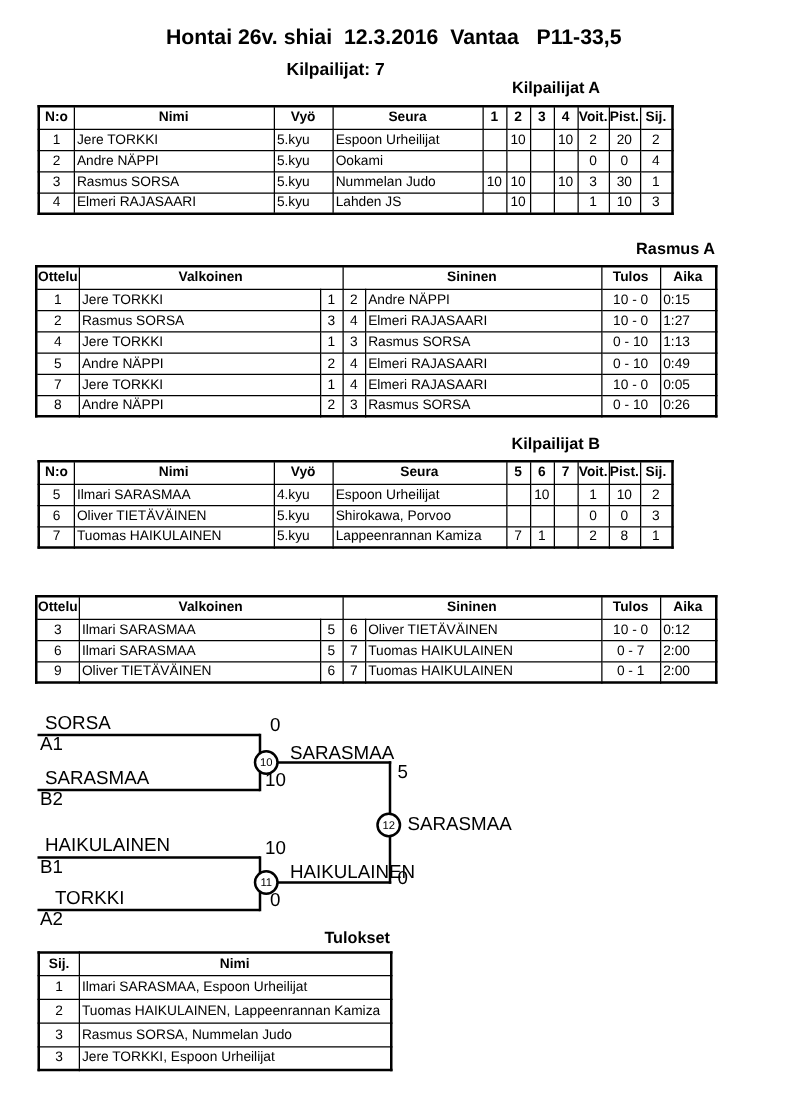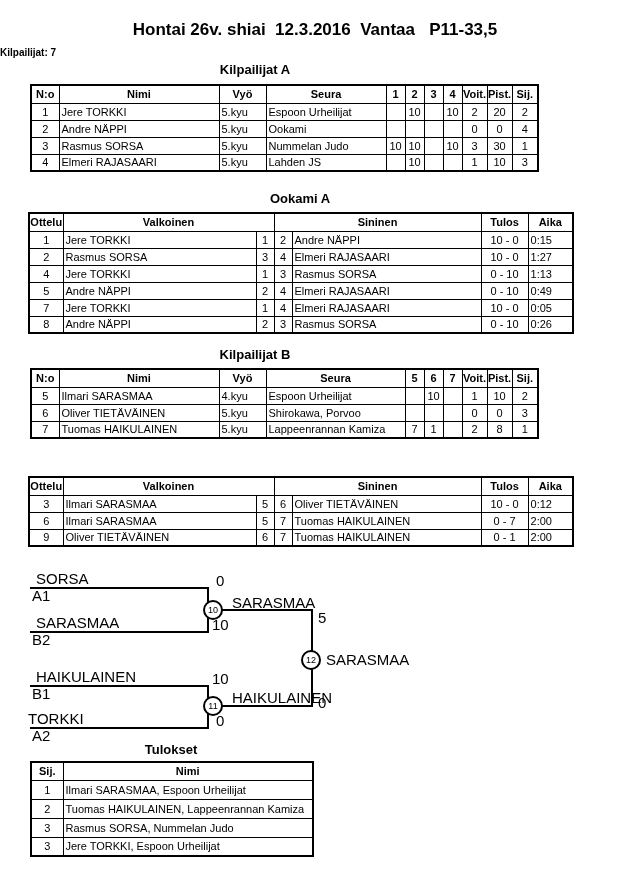--- a/index.html
+++ b/index.html
@@ -1,23 +1,23 @@
 <!DOCTYPE html>
 <html><head>
 <meta charset="utf-8">
 <style>
   * { margin:0; padding:0; box-sizing:border-box; }
   html,body { background:#fff; }
   .page { position:relative; width:630px; height:891px; background:#fff;
           font-family:"Liberation Sans", sans-serif; color:#000; overflow:hidden; }
   .title { position:absolute; top:20px; left:0; width:630px; text-align:center;
            font-size:17px; font-weight:bold; white-space:pre; }
-  .comp-count { position:absolute; top:47px; left:0; width:537px; text-align:left;
-                font-size:10px; font-weight:bold; }
-  .sec-heading { position:absolute; text-align:center; font-size:13px; font-weight:bold; }
+  .comp-count { position:absolute; top:47px; left:0; width:537px; text-align:center;
+                font-size:14px; font-weight:bold; }
+  .sec-heading { position:absolute; text-align:right; font-size:13px; font-weight:bold; }
   table.tbl { position:absolute; border-collapse:collapse; table-layout:fixed;
               font-size:11px; background:#fff; border:2px solid #000; }
   .tbl th, .tbl td { border:1px solid #000; overflow:hidden; white-space:nowrap; }
   .tbl th { font-weight:bold; text-align:center; height:18px; padding:0; }
   .tbl td { height:17px; padding:0 2px; }
   .tbl-res td { height:19px; }
   .al-c { text-align:center; }
   .al-l { text-align:left; padding-left:4px; }
   .bk-hline { position:absolute; height:2px; background:#000; }
   .bk-vline { position:absolute; width:2px; background:#000; }
@@ -113,21 +113,21 @@
           <td class="al-c">10</td>
           <td class="al-c"></td>
           <td class="al-c"></td>
           <td class="al-c">1</td>
           <td class="al-c">10</td>
           <td class="al-c">3</td>
         </tr>
       </tbody>
   </table>
 
-  <div class="sec-heading" style="left:28px;top:191px;width:544px">Ookami A</div>
+  <div class="sec-heading" style="left:28px;top:191px;width:544px">Rasmus A</div>
   <table class="tbl" style="left:28px;top:212px;width:544px">
     <colgroup>
       <col style="width:34px">
         <col style="width:193px">
         <col style="width:18px">
         <col style="width:18px">
       <col style="width:189px">
         <col style="width:47px">
         <col style="width:45px">
     </colgroup>
@@ -335,21 +335,21 @@
 
   <div class="bk-circle" style="left:301px;top:650px">12</div>
   <div class="bk-name" style="left:326px;top:654px">SARASMAA</div>
   <div class="bk-vline" style="left:311px;top:660px;height:47px"></div>
 
   <div class="bk-name" style="left:36px;top:671px">HAIKULAINEN</div>
   <div class="bk-hline" style="left:30px;top:685px;width:178px"></div>
   <div class="bk-slot" style="left:32px;top:688px">B1</div>
   <div class="bk-score" style="left:212px;top:673px">10</div>
 
-  <div class="bk-name" style="left:28px;top:713px">TORKKI</div>
+  <div class="bk-name" style="left:44px;top:713px">TORKKI</div>
   <div class="bk-hline" style="left:30px;top:727px;width:178px"></div>
   <div class="bk-slot" style="left:32px;top:730px">A2</div>
   <div class="bk-score" style="left:216px;top:715px">0</div>
 
   <div class="bk-vline" style="left:207px;top:685px;height:44px"></div>
   <div class="bk-circle" style="left:203px;top:696px">11</div>
   <div class="bk-hline" style="left:207px;top:705px;width:106px"></div>
   <div class="bk-name" style="left:232px;top:692px">HAIKULAINEN</div>
   <div class="bk-score" style="left:318px;top:697px">0</div>
 

